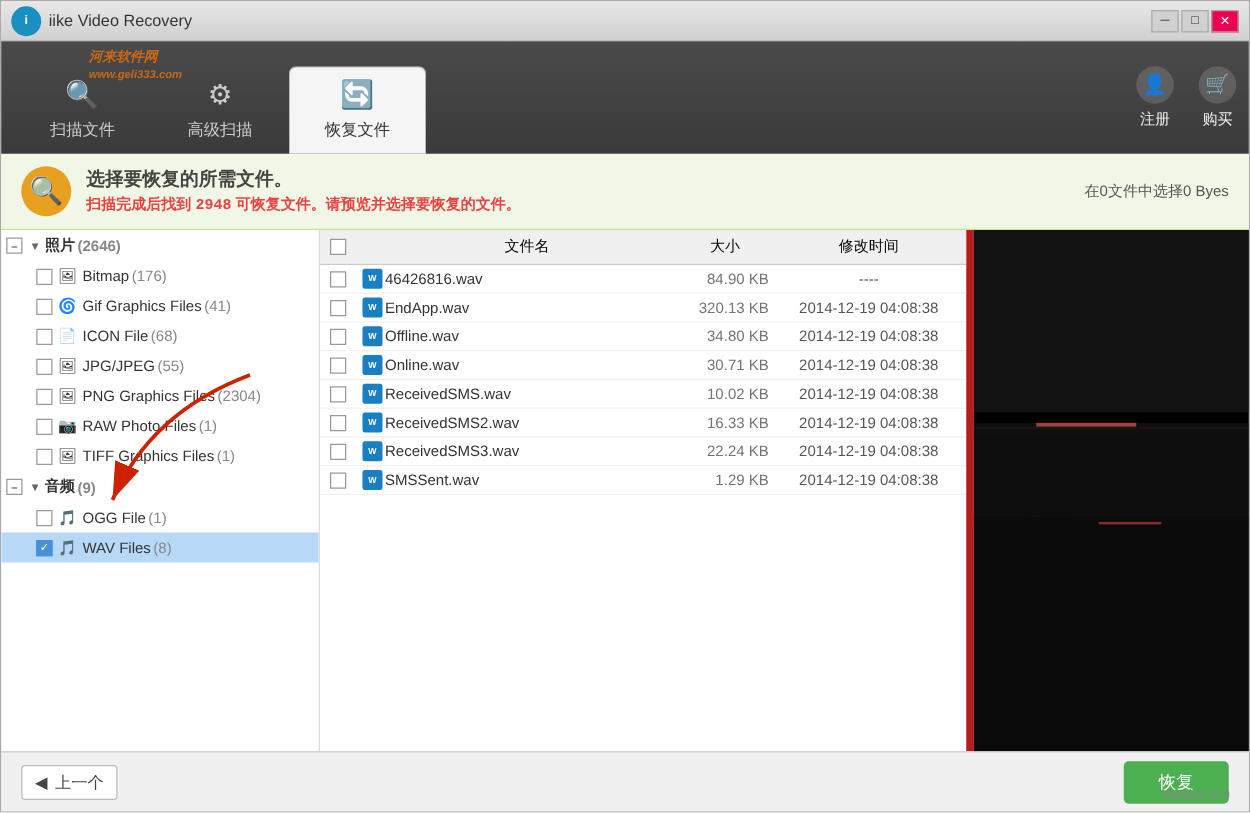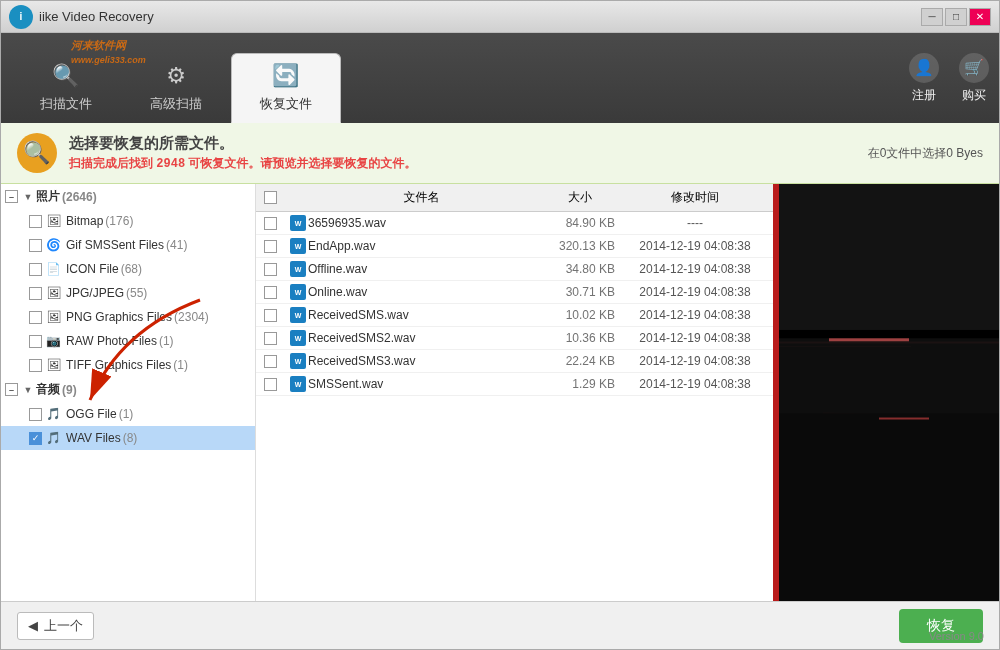--- a/index.html
+++ b/index.html
@@ -493,21 +493,21 @@
       <div class="sidebar-item subcategory">
         <div class="sidebar-cb"></div>
         <div class="sidebar-file-icon">🖼</div>
         <span class="sidebar-label">Bitmap</span>
         <span class="sidebar-count">(176)</span>
       </div>
 
       <div class="sidebar-item subcategory">
         <div class="sidebar-cb"></div>
         <div class="sidebar-file-icon">🌀</div>
-        <span class="sidebar-label">Gif SMSSent Files</span>
+        <span class="sidebar-label">Gif Graphics Files</span>
         <span class="sidebar-count">(41)</span>
       </div>
 
       <div class="sidebar-item subcategory">
         <div class="sidebar-cb"></div>
         <div class="sidebar-file-icon">📄</div>
         <span class="sidebar-label">ICON File</span>
         <span class="sidebar-count">(68)</span>
       </div>
 
@@ -573,21 +573,21 @@
       </div>
       <div class="file-list-body">
 
       <div class="file-row">
       <div class="col-cb">
               <div class="row-cb"></div>
             </div>
       <div class="col-icon">
         <div class="file-icon-wav">W</div>
       </div>
-      <div class="col-name">36596935.wav</div>
+      <div class="col-name">46426816.wav</div>
       <div class="col-size">84.90 KB</div>
       <div class="col-date">----</div>
     </div>
           <div class="file-row">
       <div class="col-cb">
               <div class="row-cb"></div>
             </div>
       <div class="col-icon">
         <div class="file-icon-wav">W</div>
       </div>
@@ -629,21 +629,21 @@
       <div class="col-date">2014-12-19 04:08:38</div>
     </div>
           <div class="file-row">
       <div class="col-cb">
               <div class="row-cb"></div>
             </div>
       <div class="col-icon">
         <div class="file-icon-wav">W</div>
       </div>
       <div class="col-name">ReceivedSMS2.wav</div>
-      <div class="col-size">10.36 KB</div>
+      <div class="col-size">16.33 KB</div>
       <div class="col-date">2014-12-19 04:08:38</div>
     </div>
           <div class="file-row">
       <div class="col-cb">
               <div class="row-cb"></div>
             </div>
       <div class="col-icon">
         <div class="file-icon-wav">W</div>
       </div>
       <div class="col-name">ReceivedSMS3.wav</div>

